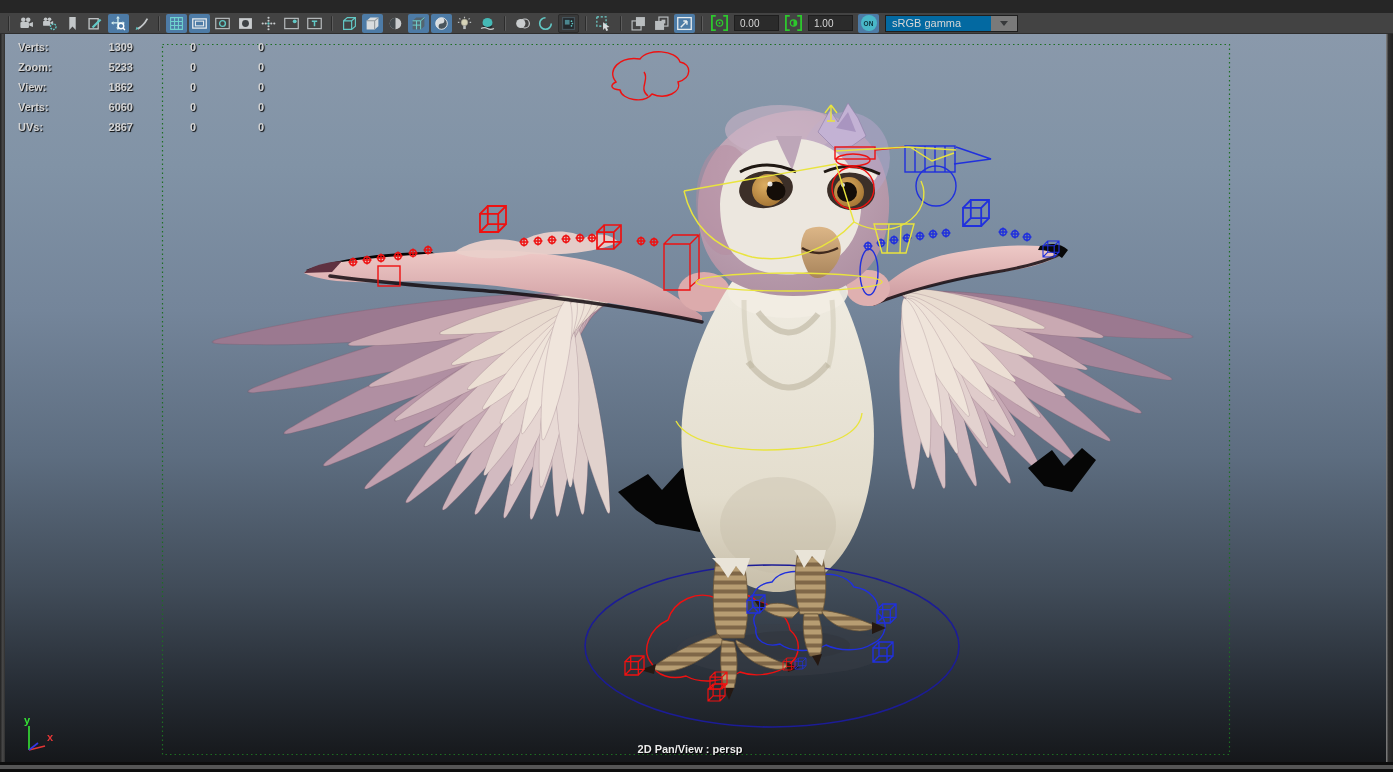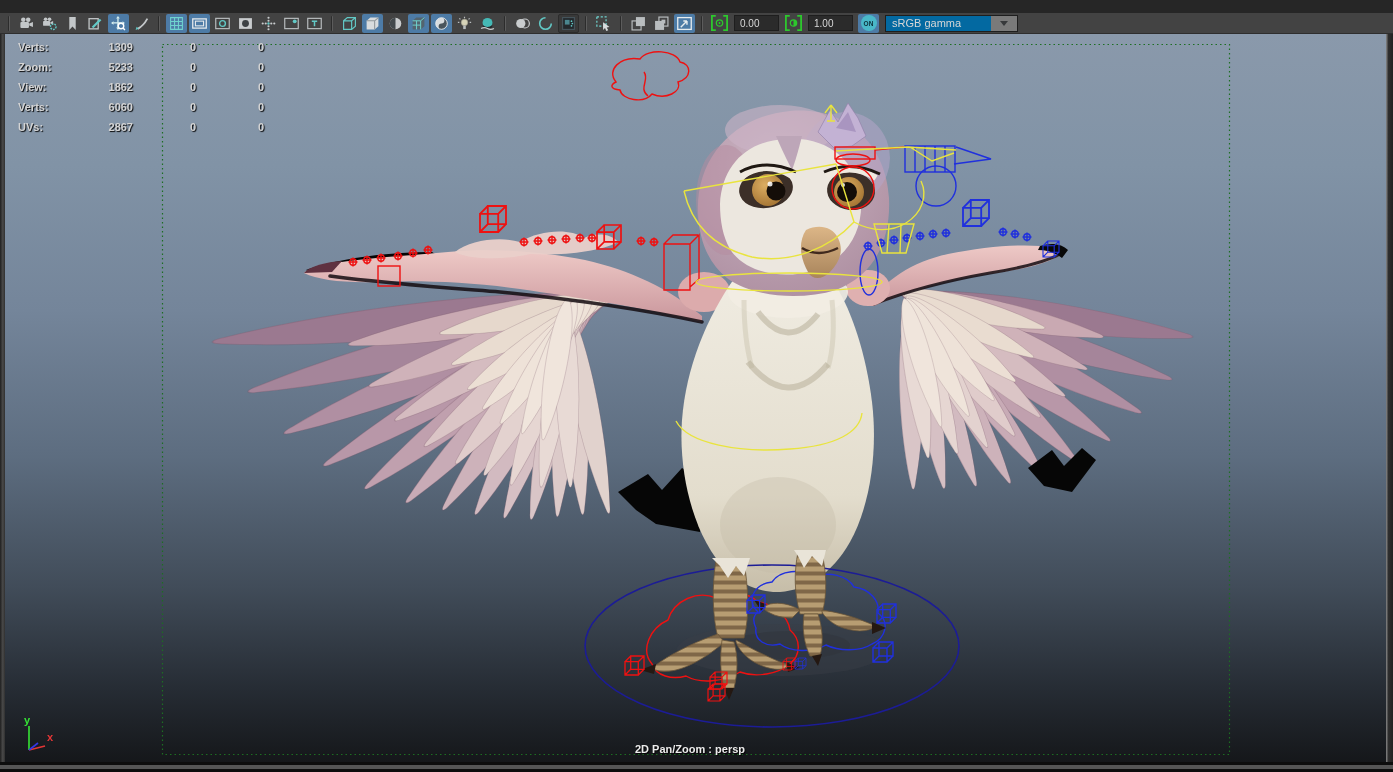--- a/index.html
+++ b/index.html
@@ -576,21 +576,21 @@
         <span class="hud-z2">0</span>
       </div>
       <div class="hud-row">
         <span class="hud-label">UVs:</span>
         <span class="hud-val">2867</span>
         <span class="hud-z1">0</span>
         <span class="hud-z2">0</span>
       </div>
     </div>
 
-    <div class="panel-label">2D Pan/Zoom : persp</div>
+    <div class="panel-label">2D Pan/View : persp</div>
   </div>
 
   <div class="edge-left"></div>
   <div class="edge-right"></div>
   <div class="bottom-bar">
     <div class="groove"></div>
   </div>
 </div>
 
 </body></html>

